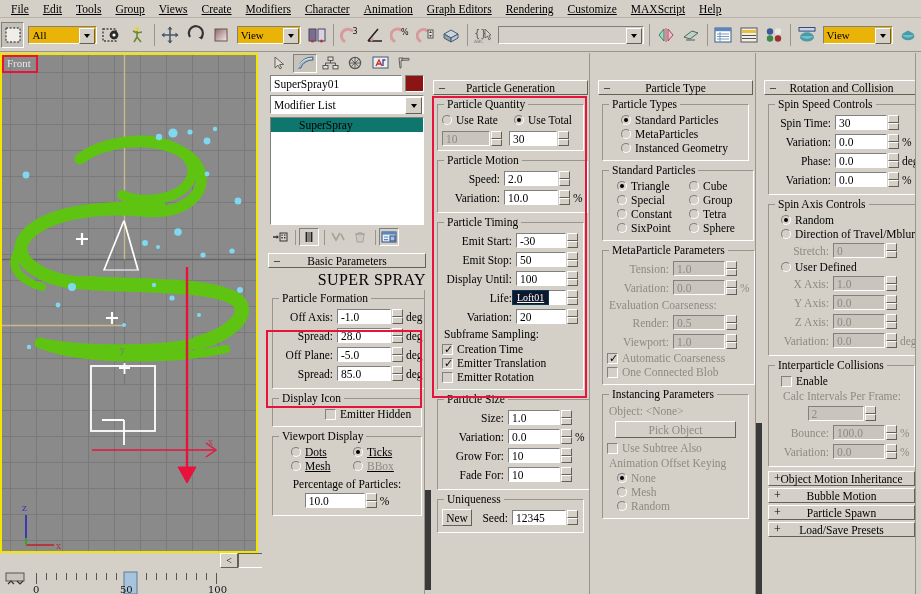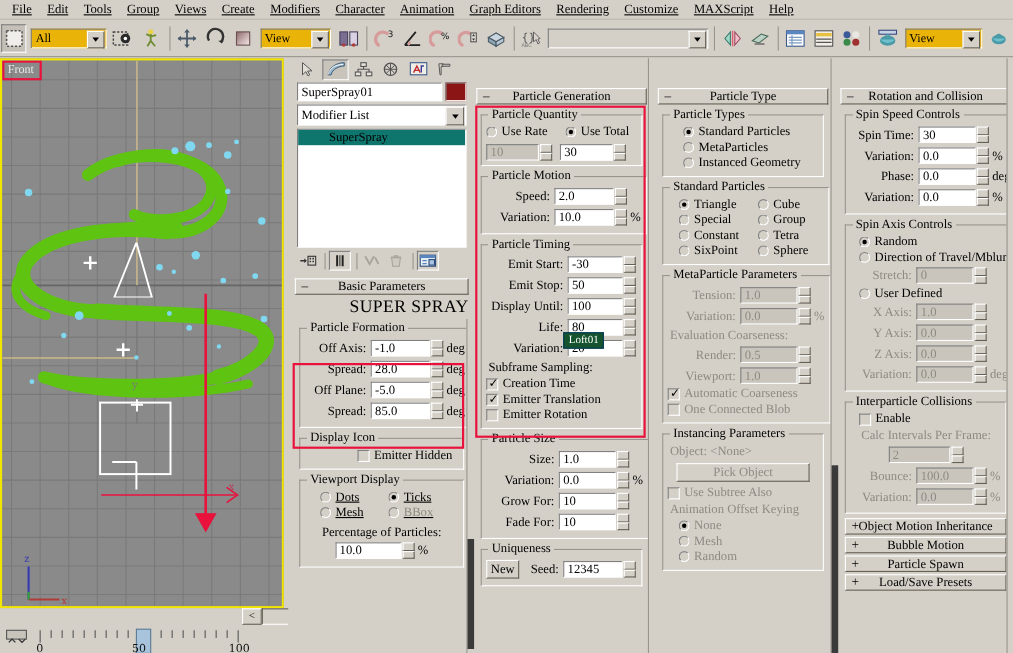--- a/index.html
+++ b/index.html
@@ -79,22 +79,22 @@
             border-right-color:#fff;border-bottom-color:#fff;box-sizing:border-box;overflow:hidden;}
   .modstack .item{height:14px;line-height:14px;background:#0f766e;color:#000;
                   padding-left:28px;font-size:11.5px;}
 
   .stacktools{display:flex;align-items:center;height:20px;margin:2px 6px 0 8px;}
   .stbtn{width:20px;height:18px;margin-right:2px;display:flex;align-items:center;
          justify-content:center;border:1px solid transparent;box-sizing:border-box;}
   .stbtn.sunken{border:1px solid #808080;border-right-color:#fff;border-bottom-color:#fff;}
   .stsep{width:1px;height:15px;background:#9a958c;margin:0 3px;}
 
-  .tooltip{position:absolute;left:250px;top:249px;background:#14532d;color:#fff;
-           font-size:10px;padding:1px 4px;border:1px solid #063a5c;z-index:20;}
+  .tooltip{position:absolute;left:250px;top:237px;background:#0f172a;color:#fff;
+           font-size:10px;padding:1px 4px;border:1px solid #063a5c;z-index:20;text-decoration:underline;}
 
   
   .rollcol{position:absolute;top:80px;width:155px;}
   .rollhdr{height:15px;background:#d4d0c8;border:1px solid #fff;
            border-right-color:#646055;border-bottom-color:#646055;
            display:flex;align-items:center;justify-content:center;position:relative;
            font-size:11.5px;box-sizing:border-box;margin-bottom:2px;}
   .rollhdr .pm{position:absolute;left:5px;top:0;line-height:13px;font-size:12px;}
   .rollbody{background:#d4d0c8;padding:0 0 2px 0;}
 

